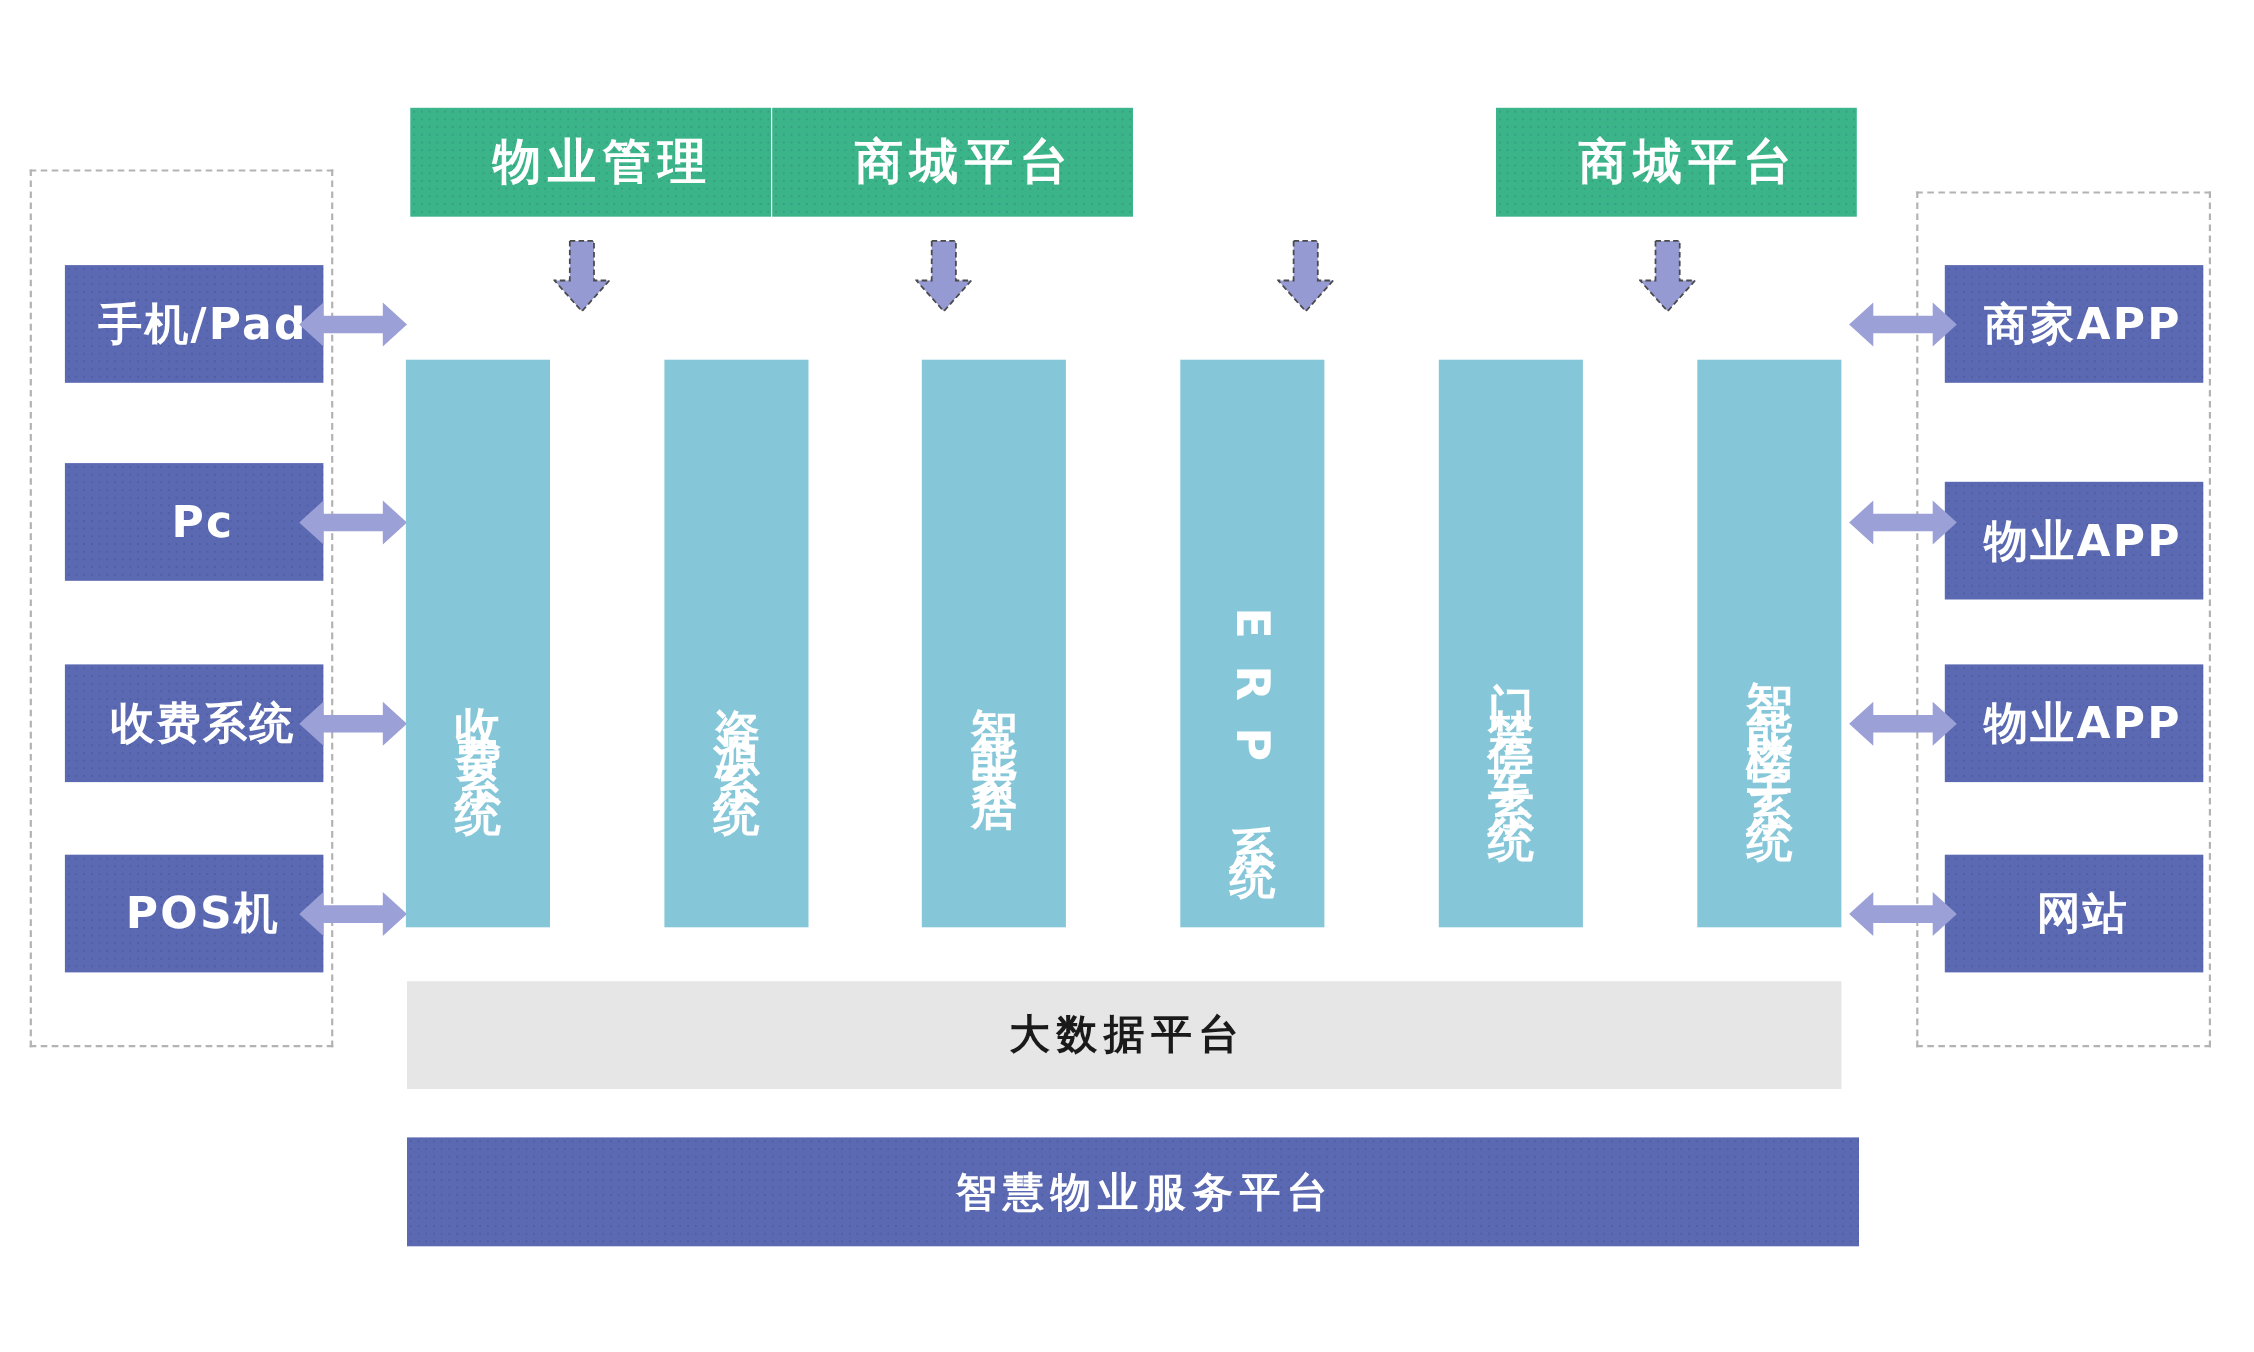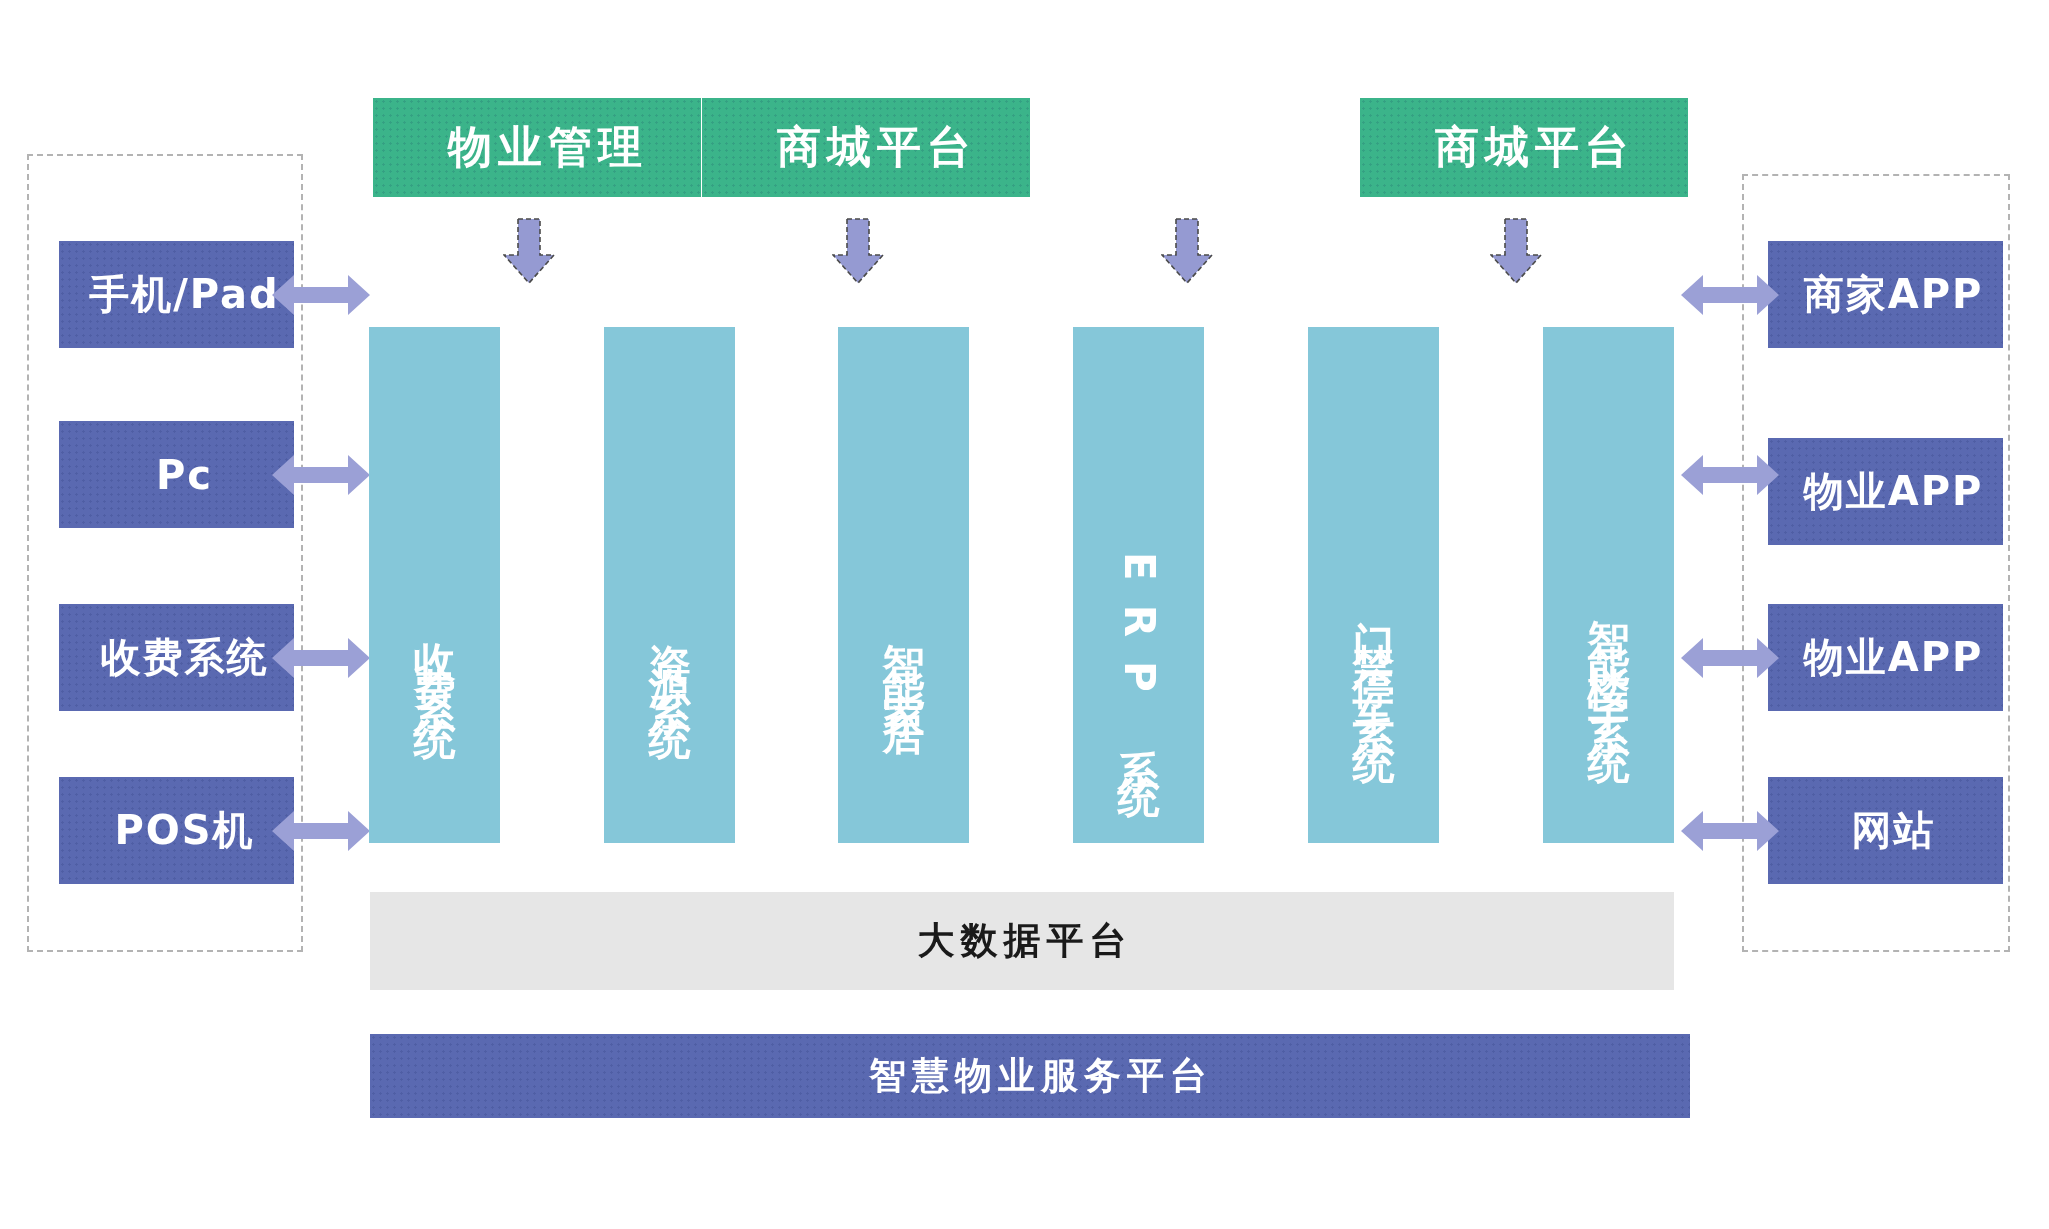--- a/index.html
+++ b/index.html
@@ -50,21 +50,21 @@
     writing-mode:vertical-rl;text-orientation:mixed;
     color:var(--text-white,#fff);font-size:42px;font-weight:bold;letter-spacing:24px;
     white-space:nowrap;
   }
   .arrow-svg{position:absolute;display:block;}
   .bar{
     position:absolute;left:370px;width:1304px;display:flex;align-items:center;justify-content:center;
     font-weight:bold;font-size:37px;letter-spacing:6px;text-indent:6px;white-space:nowrap;
   }
   .bar.big-data{top:892px;height:98px;background-color:var(--bar-gray,#E6E6E6);color:var(--text-black,#1A1A1A);}
-  .bar.service{top:1034px;height:84px;background-color:var(--box-purple,#5A69B1);color:var(--text-white,#fff);}
+  .bar.service{top:1034px;height:99px;background-color:var(--box-purple,#5A69B1);color:var(--text-white,#fff);}
 </style>
 </head>
 <body>
 
 <div class="canvas">
 
   <div class="gbox dots" style="left:373px">物业管理</div>
   <div class="gbox dots" style="left:702px">商城平台</div>
   <div class="gbox dots" style="left:1360px">商城平台</div>
 

